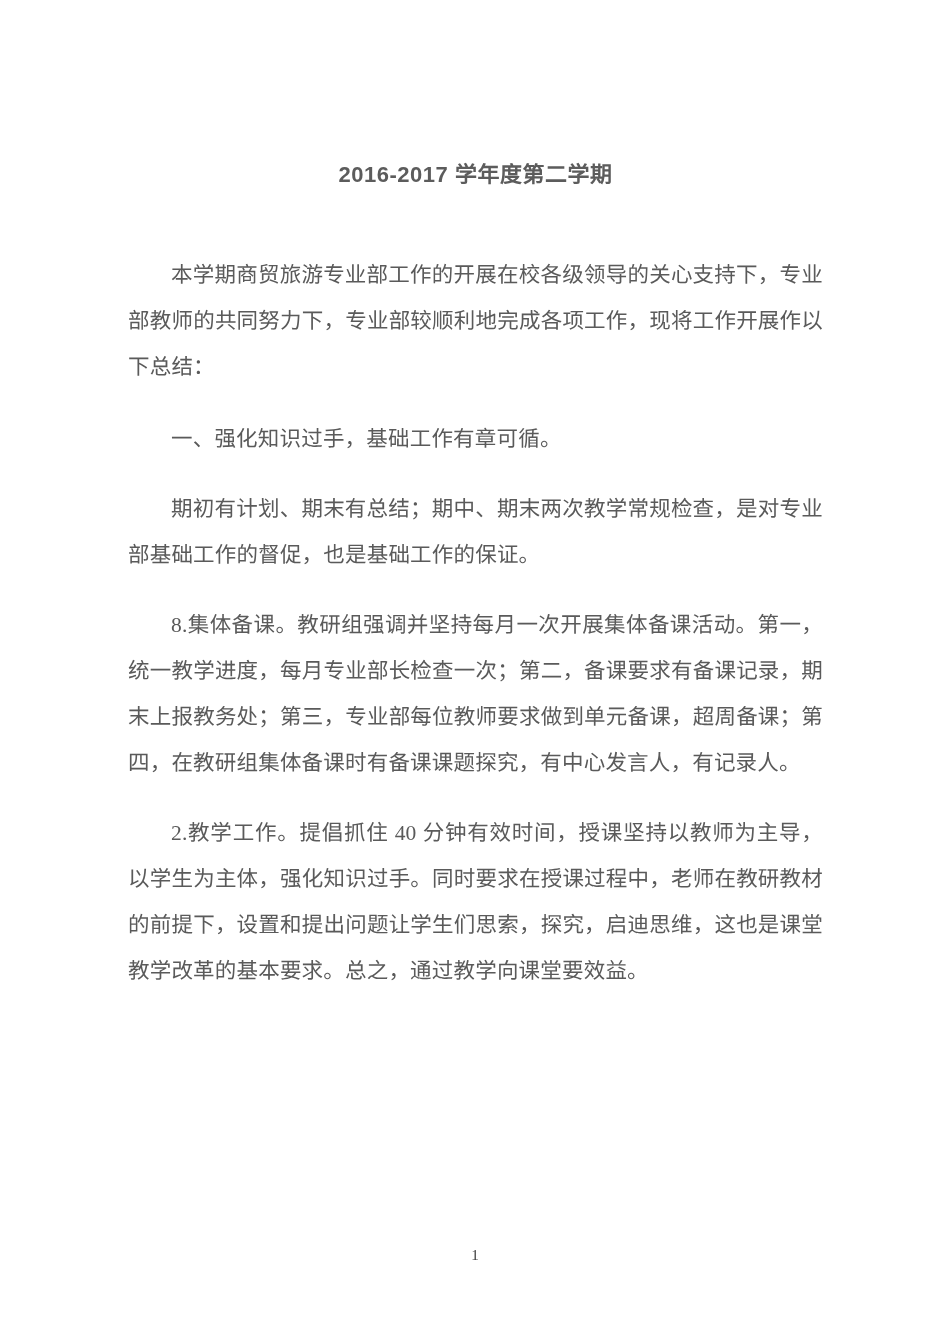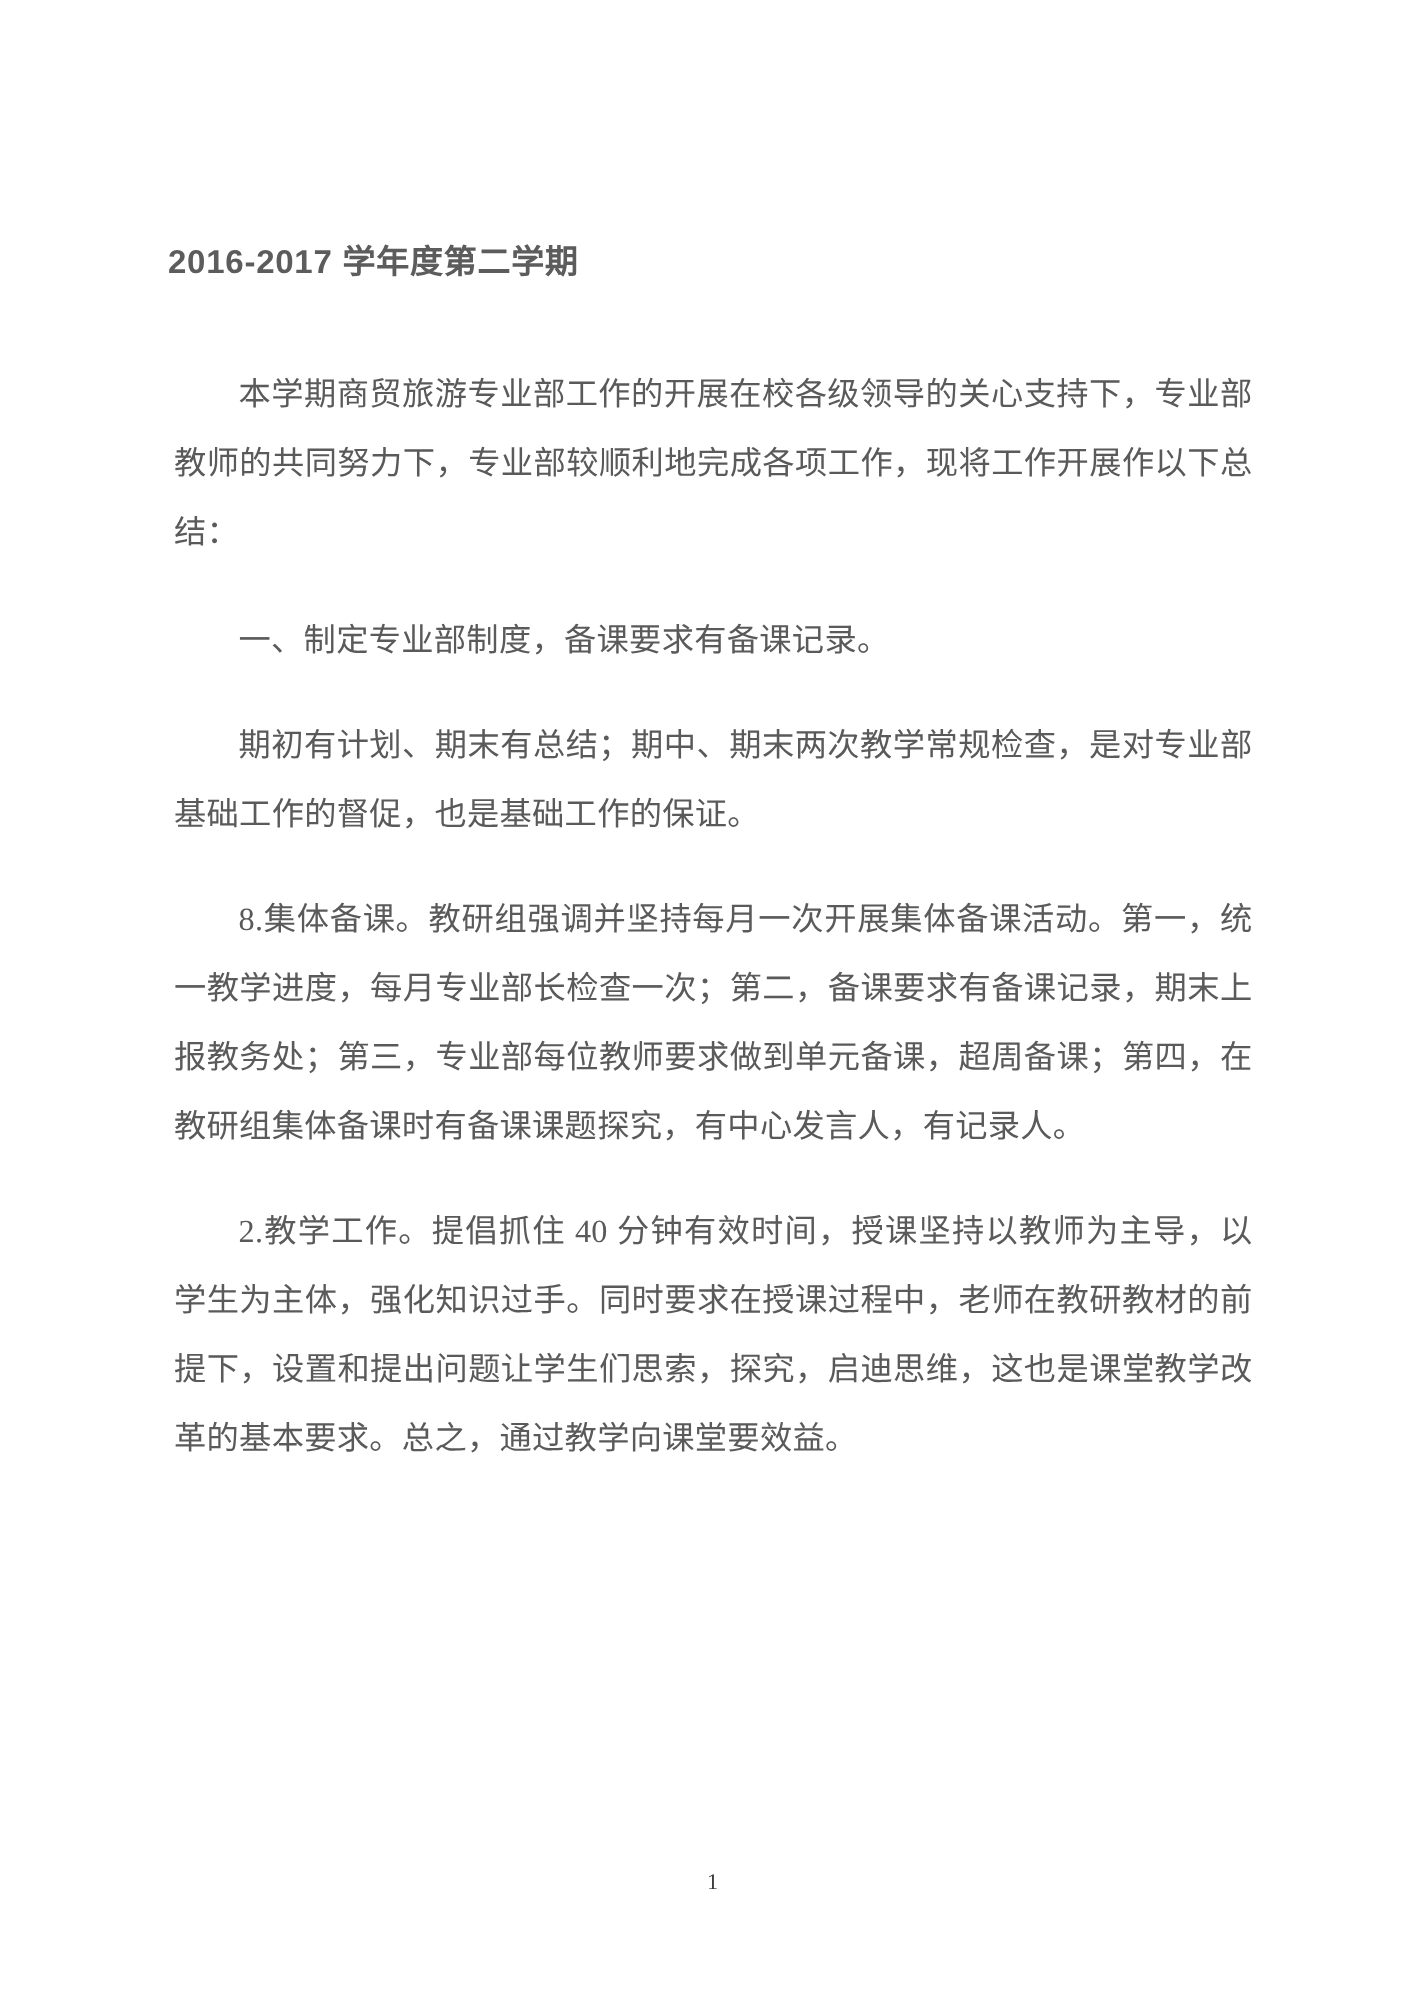--- a/index.html
+++ b/index.html
@@ -23,21 +23,21 @@
   .content {
     position: absolute;
     left: 112px;
     top: 0;
     width: 727px;
     height: 1344px;
   }
 
   
   .doc-subtitle {
-    text-align: left;
+    text-align: center;
     font-family: "Liberation Sans", "DejaVu Sans", sans-serif;
     font-size: 22px;
     line-height: 30px;
     letter-spacing: 0.5px;
     color: #5c5c5c;
     margin: 0;
     padding-top: 160px;
     white-space: nowrap;
   }
 
@@ -53,21 +53,21 @@
     padding-top: 62px;
     white-space: nowrap;
   }
 
   
   .body-text {
     padding-top: 46px;
   }
 
   p.para {
-    margin: 4px;
+    margin: 16px;
     font-size: 21.5px;
     line-height: 46px;
     color: #5a5a5a;
     text-align: justify;
     text-justify: inter-ideograph;
     text-indent: 2em;
     letter-spacing: 0.2px;
   }
   p.para.gap-md { margin-top: 24px; }
   p.para.gap-lg { margin-top: 26px; }
@@ -96,21 +96,21 @@
 
   <div class="content">
 
     <h2 class="doc-subtitle">2016-2017 学年度第二学期</h2>
 
 
     <div class="body-text">
 
       <p class="para">本学期商贸旅游专业部工作的开展在校各级领导的关心支持下，专业部教师的共同努力下，专业部较顺利地完成各项工作，现将工作开展作以下总结：</p>
 
-      <p class="para gap-lg">一、制定专业部制度，备课要求有备课记录。</p>
+      <p class="para gap-lg">一、强化知识过手，基础工作有章可循。</p>
 
       <p class="para gap-md">期初有计划、期末有总结；期中、期末两次教学常规检查，是对专业部基础工作的督促，也是基础工作的保证。</p>
 
       <p class="para gap-md">8.集体备课。教研组强调并坚持每月一次开展集体备课活动。第一，统一教学进度，每月专业部长检查一次；第二，备课要求有备课记录，期末上报教务处；第三，专业部每位教师要求做到单元备课，超周备课；第四，在教研组集体备课时有备课课题探究，有中心发言人，有记录人。</p>
 
       <p class="para gap-md">2.教学工作。提倡抓住 40 分钟有效时间，授课坚持以教师为主导，以学生为主体，强化知识过手。同时要求在授课过程中，老师在教研教材的前提下，设置和提出问题让学生们思索，探究，启迪思维，这也是课堂教学改革的基本要求。总之，通过教学向课堂要效益。</p>
 
     </div>
   </div>
 

